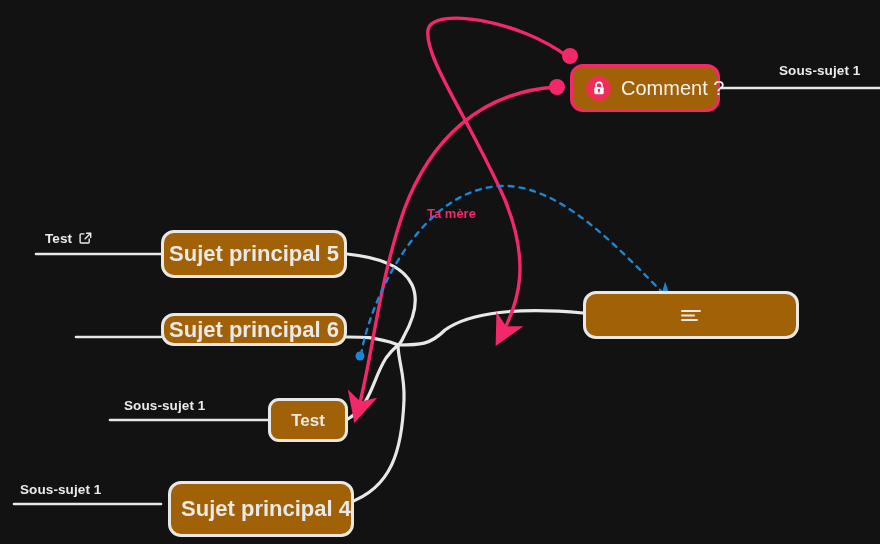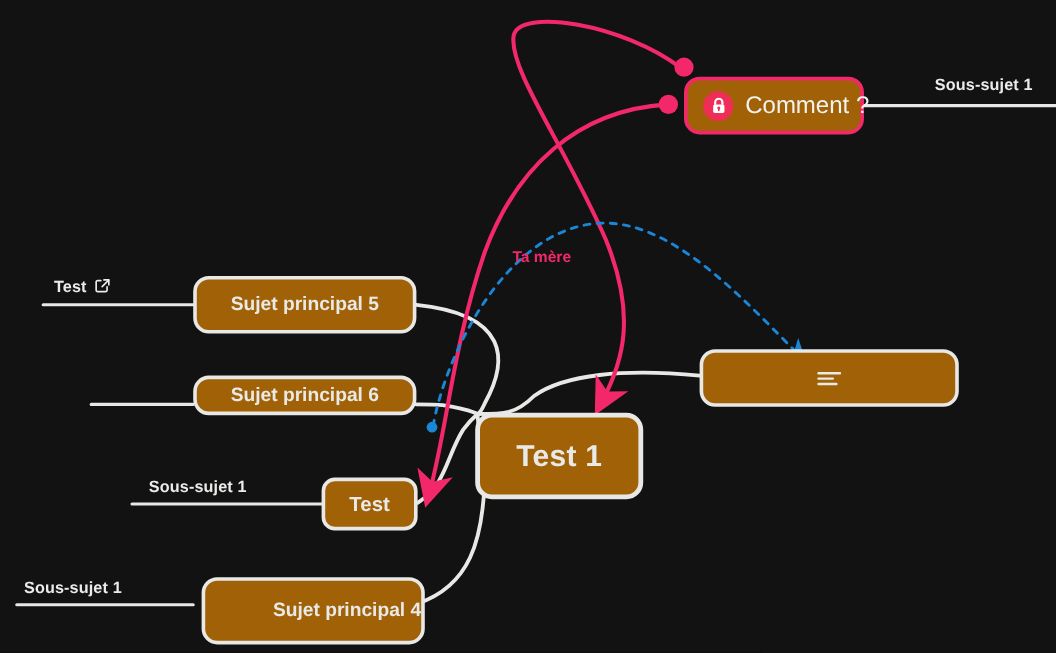--- a/index.html
+++ b/index.html
@@ -40,21 +40,21 @@
     display: inline-block;
     line-height: 1;
   }
   .node.central {
     border-width: 4px;
     border-radius: 14px;
     font-size: 25px;
     letter-spacing: 0.2px;
   }
   .node.topic {
-    font-size: 16px;
+    font-size: 22px;
     border-radius: 13px;
   }
   .node.small {
     font-size: 17px;
     border-radius: 11px;
   }
   .node.comment {
     border-color: #f2286a;
     border-width: 3px;
     border-radius: 13px;
@@ -173,23 +173,20 @@
       <svg width="20" height="14" viewBox="0 0 20 14">
         <g stroke="#e9e9e7" stroke-width="2" stroke-linecap="round">
           <line x1="1" y1="3" x2="19" y2="3"></line>
           <line x1="1" y1="7.5" x2="13" y2="7.5"></line>
           <line x1="1" y1="12" x2="16" y2="12"></line>
         </g>
       </svg>
     </span>
   </div>
 
-  <div class="node central" style="left:396px; top:344px; width:140px; height:72px;">
-    <span class="node-label">Test 1</span>
-  </div>
 
   <div class="node topic" style="left:161px; top:230px; width:186px; height:48px;">
     <span class="node-label">Sujet principal 5</span>
   </div>
 
   <div class="node topic" style="left:161px; top:313px; width:186px; height:33px;">
     <span class="node-label">Sujet principal 6</span>
   </div>
 
   <div class="node small" style="left:268px; top:398px; width:80px; height:44px;">

